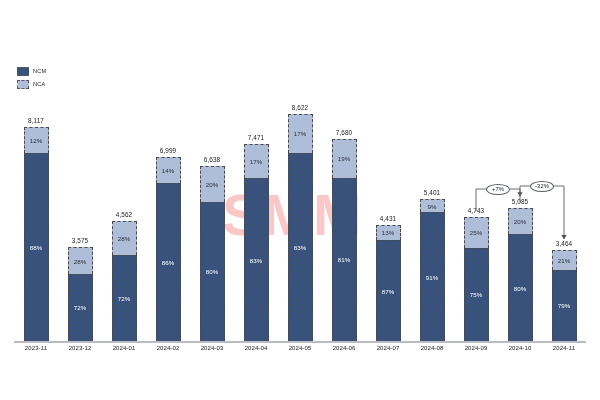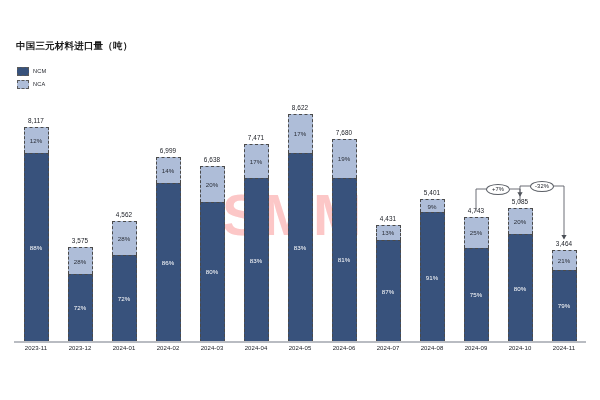--- a/index.html
+++ b/index.html
@@ -175,21 +175,20 @@
     justify-content: center;
     letter-spacing: 0.1px;
     box-sizing: border-box;
   }
 </style>
 </head>
 <body>
 
 <div id="chart-root">
 
-  <div id="chart-title">中国三元材料进口量（吨）</div>
 
   <div id="legend">
     <div class="legend-item">
       <span class="legend-swatch" style="background: rgb(56, 82, 124);"></span>
       <span class="legend-label">NCM</span>
     </div>
     <div class="legend-item">
       <span class="legend-swatch" style="background: rgb(174, 189, 216);"></span>
       <span class="legend-label">NCA</span>
     </div>

